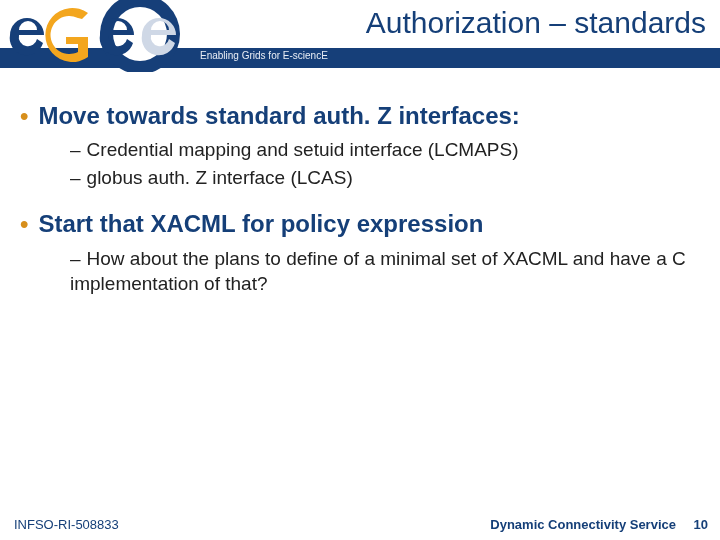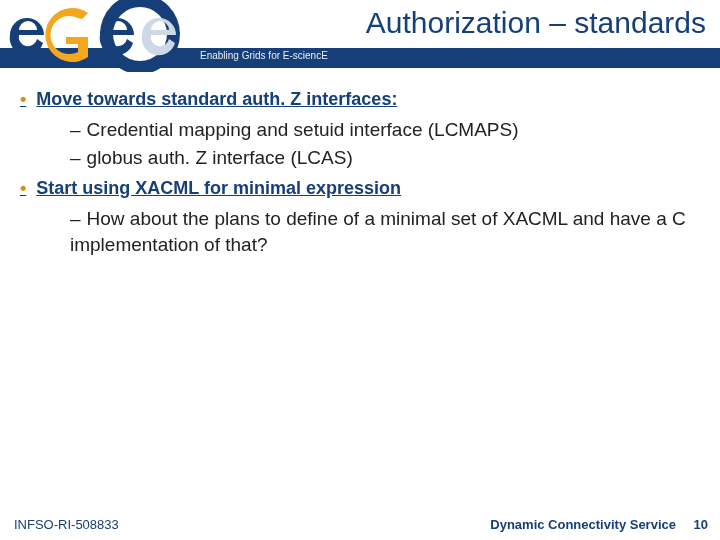--- a/index.html
+++ b/index.html
@@ -12,21 +12,21 @@
   .title-text { position: absolute; right: 14px; top: 6px; font-size: 30px; color: #153f78; font-weight: 400; letter-spacing: 0px; }
   .sub-bar { position: absolute; top: 48px; left: 0; right: 0; height: 20px; background: #163f79; }
   .tagline { position: absolute; left: 200px; top: 50px; font-size: 10px; color: #e8edf5; }
 
   
   .logo-wrap { position: absolute; top: 0; left: 0; width: 195px; height: 72px; z-index: 5; }
   .logo-wrap svg { width: 100%; height: 100%; }
 
   
   .content { position: absolute; top: 82px; left: 20px; right: 20px; }
-  .lvl1 { color: #153f78; font-size: 18px; font-weight: bold; line-height: 1.3; margin-bottom: 6px; margin-top: 6px; text-decoration: underline; }
+  .lvl1 { color: #153f78; font-size: 24px; font-weight: bold; line-height: 1.3; margin-bottom: 6px; margin-top: 18px; }
   .lvl1 .bullet { color: #d78f1b; margin-right: 10px; }
   .lvl2 { color: #222; font-size: 19px; line-height: 1.35; margin-left: 50px; margin-bottom: 2px; }
   .lvl2 .dash { margin-right: 6px; }
   .lvl3 { color: #222; font-size: 17px; line-height: 1.3; margin-left: 92px; margin-bottom: 2px; }
   .lvl3 .sq { font-size: 11px; vertical-align: 2px; margin-right: 8px; }
 
   
   .footer { position: absolute; left: 0; right: 0; bottom: 0; height: 28px; }
   .footer-left { position: absolute; left: 14px; bottom: 8px; font-size: 13px; color: #153f78; }
   .footer-right { position: absolute; right: 44px; bottom: 8px; font-size: 13px; font-weight: bold; color: #153f78; }
@@ -66,21 +66,21 @@
     <div class="lvl1">
       <span class="bullet">•</span><span>Move towards standard auth. Z interfaces:</span>
     </div>
     <div class="lvl2">
       <span class="dash">–</span><span>Credential mapping and setuid interface (LCMAPS)</span>
     </div>
     <div class="lvl2">
       <span class="dash">–</span><span>globus auth. Z interface (LCAS)</span>
     </div>
     <div class="lvl1">
-      <span class="bullet">•</span><span>Start using XACML for minimal expression</span>
+      <span class="bullet">•</span><span>Start that XACML for policy expression</span>
     </div>
     <div class="lvl2">
       <span class="dash">–</span><span>How about the plans to define of a minimal set of XACML and have  a C implementation of that?</span>
     </div>
   </div>
 
   <div class="footer">
     <div class="footer-left">INFSO-RI-508833</div>
     <div class="footer-right">Dynamic Connectivity Service</div>
     <div class="footer-num">10</div>

